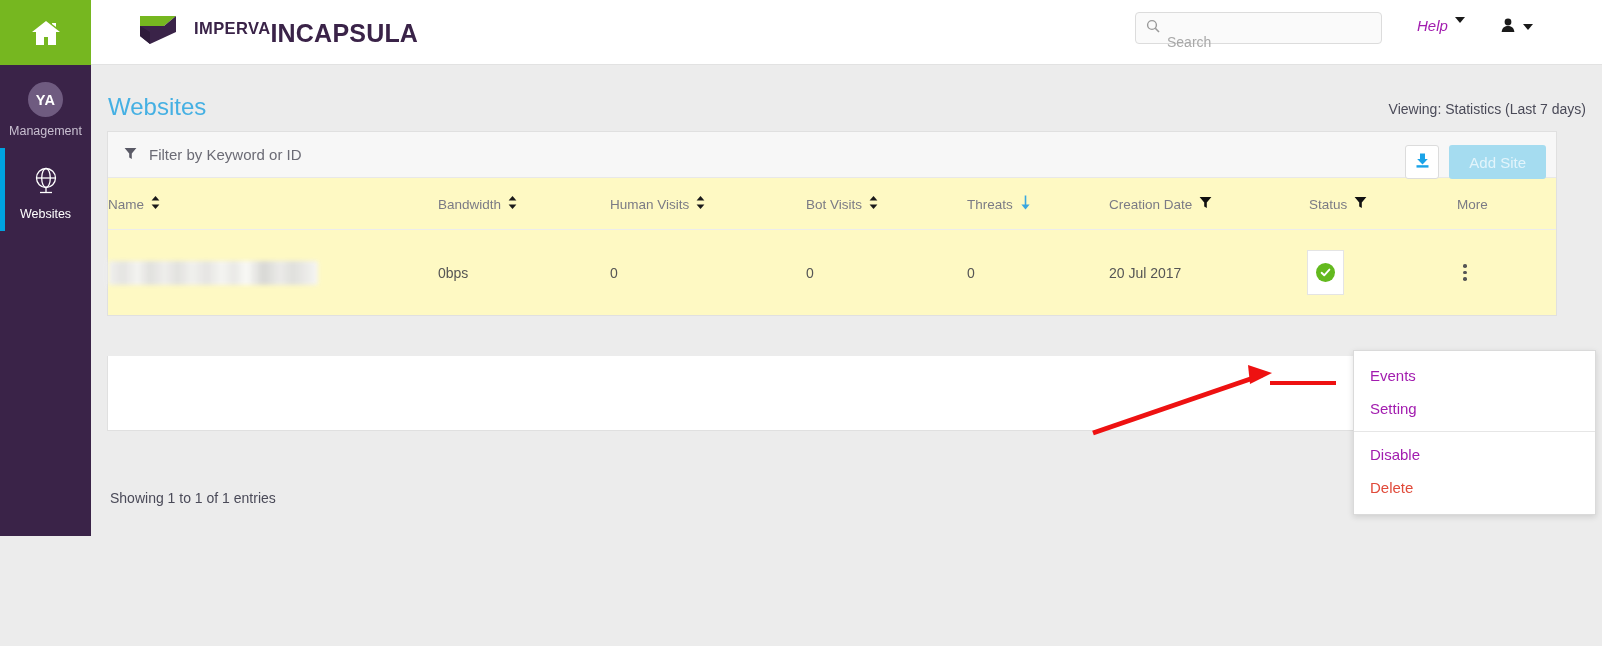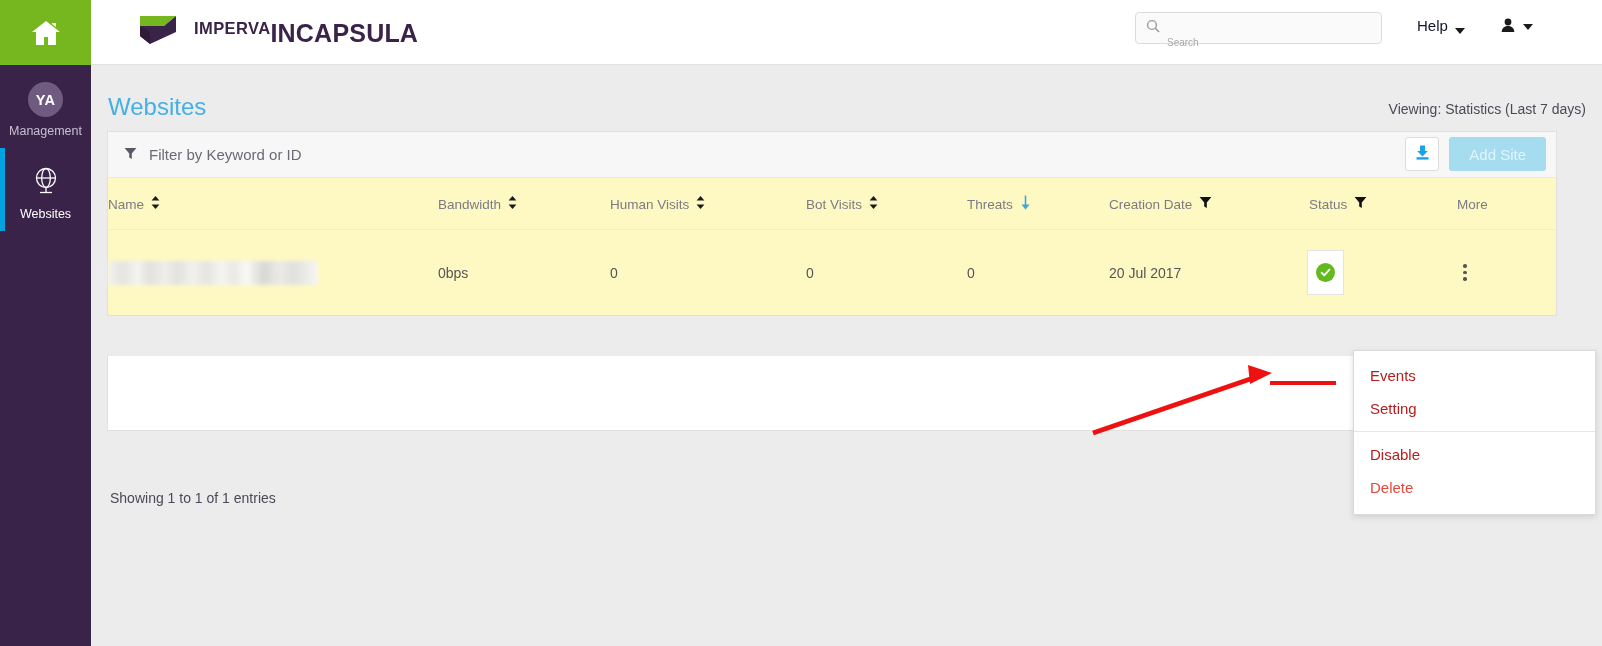--- a/index.html
+++ b/index.html
@@ -7,21 +7,21 @@
     width: 1602px; height: 646px;
     font-family: "Liberation Sans", sans-serif;
     background: #ececec;
     overflow: hidden;
   }
   #app { position: relative; width: 1602px; height: 646px; }
 
   
   .sidebar {
     position: absolute; left: 0; top: 0;
-    width: 91px; height: 646px;
+    width: 91px; height: 536px;
     background: #3a2348;
   }
   .home-tile {
     width: 91px; height: 65px;
     background: #76b720;
     display: flex; align-items: center; justify-content: center;
   }
   .home-tile svg { display: block; }
   .side-item {
     position: relative;
@@ -67,27 +67,27 @@
   .search-box {
     position: absolute; left: 1044px; top: 12px;
     width: 247px; height: 32px;
     border: 1px solid #dcdcdc; border-radius: 4px;
     background: #fafafa;
     display: flex; align-items: center; padding: 0 10px; gap: 7px;
   }
   .search-box input {
     border: none; outline: none; background: transparent;
     font-family: "Liberation Sans", sans-serif;
-    font-size: 10px; color: #a21caf; width: 200px; margin-top: 28px;
+    font-size: 14px; color: #a21caf; width: 200px; margin-top: 28px;
   }
   .search-box input::placeholder { color: #a8a8a8; }
   .help-menu {
     position: absolute; left: 1326px; top: 17px;
-    font-size: 15px; color: #0f172a; cursor: pointer;
-    display: flex; align-items: flex-end; gap: 7px;
+    font-size: 15px; color: #a21caf; cursor: pointer;
+    display: flex; align-items: flex-start; gap: 7px; font-style: italic;
   }
   .user-menu {
     position: absolute; left: 1409px; top: 17px;
     display: flex; align-items: center; gap: 7px; cursor: pointer;
   }
   .caret {
     width: 0; height: 0;
     border-left: 5px solid transparent; border-right: 5px solid transparent;
     border-top: 6px solid #1a1a1a;
   }
@@ -117,21 +117,21 @@
   .filter-bar {
     height: 46px; background: #f7f7f7;
     border-bottom: 1px solid #e8e8e8;
     display: flex; align-items: center; position: relative;
   }
   .filter-left {
     display: flex; align-items: center; gap: 12px; padding-left: 16px; cursor: text;
   }
   .filter-text { font-size: 15px; color: #6b6b75; }
   .bar-actions {
-    position: absolute; right: 10px; top: 5px;
+    position: absolute; right: 10px; top: 13px;
     display: flex; align-items: center; gap: 10px;
   }
   .dl-btn {
     width: 34px; height: 34px; background: #ffffff;
     border: 1px solid #dcdcdc; border-radius: 3px;
     display: flex; align-items: center; justify-content: center; cursor: pointer;
   }
   .add-site-btn {
     height: 34px; padding: 0 20px;
     background: #a5dcf0; color: #e2f4fb;
@@ -218,21 +218,21 @@
   .ctx-menu {
     position: absolute; left: 1262px; top: 285px;
     width: 243px;
     background: #ffffff;
     border: 1px solid #dadada;
     box-shadow: 0 2px 6px rgba(0,0,0,.13);
     z-index: 30;
     padding: 8px 0 10px 0;
   }
   .ctx-item {
-    font-size: 15px; color: #b91c1c;
+    font-size: 15px; color: #a21caf;
     padding: 8px 0 8px 16px; cursor: pointer;
   }
   .ctx-item.danger { color: #e04a3a; }
   .ctx-sep { height: 1px; background: #e6e6e6; margin: 6px 0; }
 
   
   .anno { position: absolute; left: 0; top: 0; width: 1602px; height: 646px; pointer-events: none; z-index: 40; }
 </style>
 </head>
 <body>

